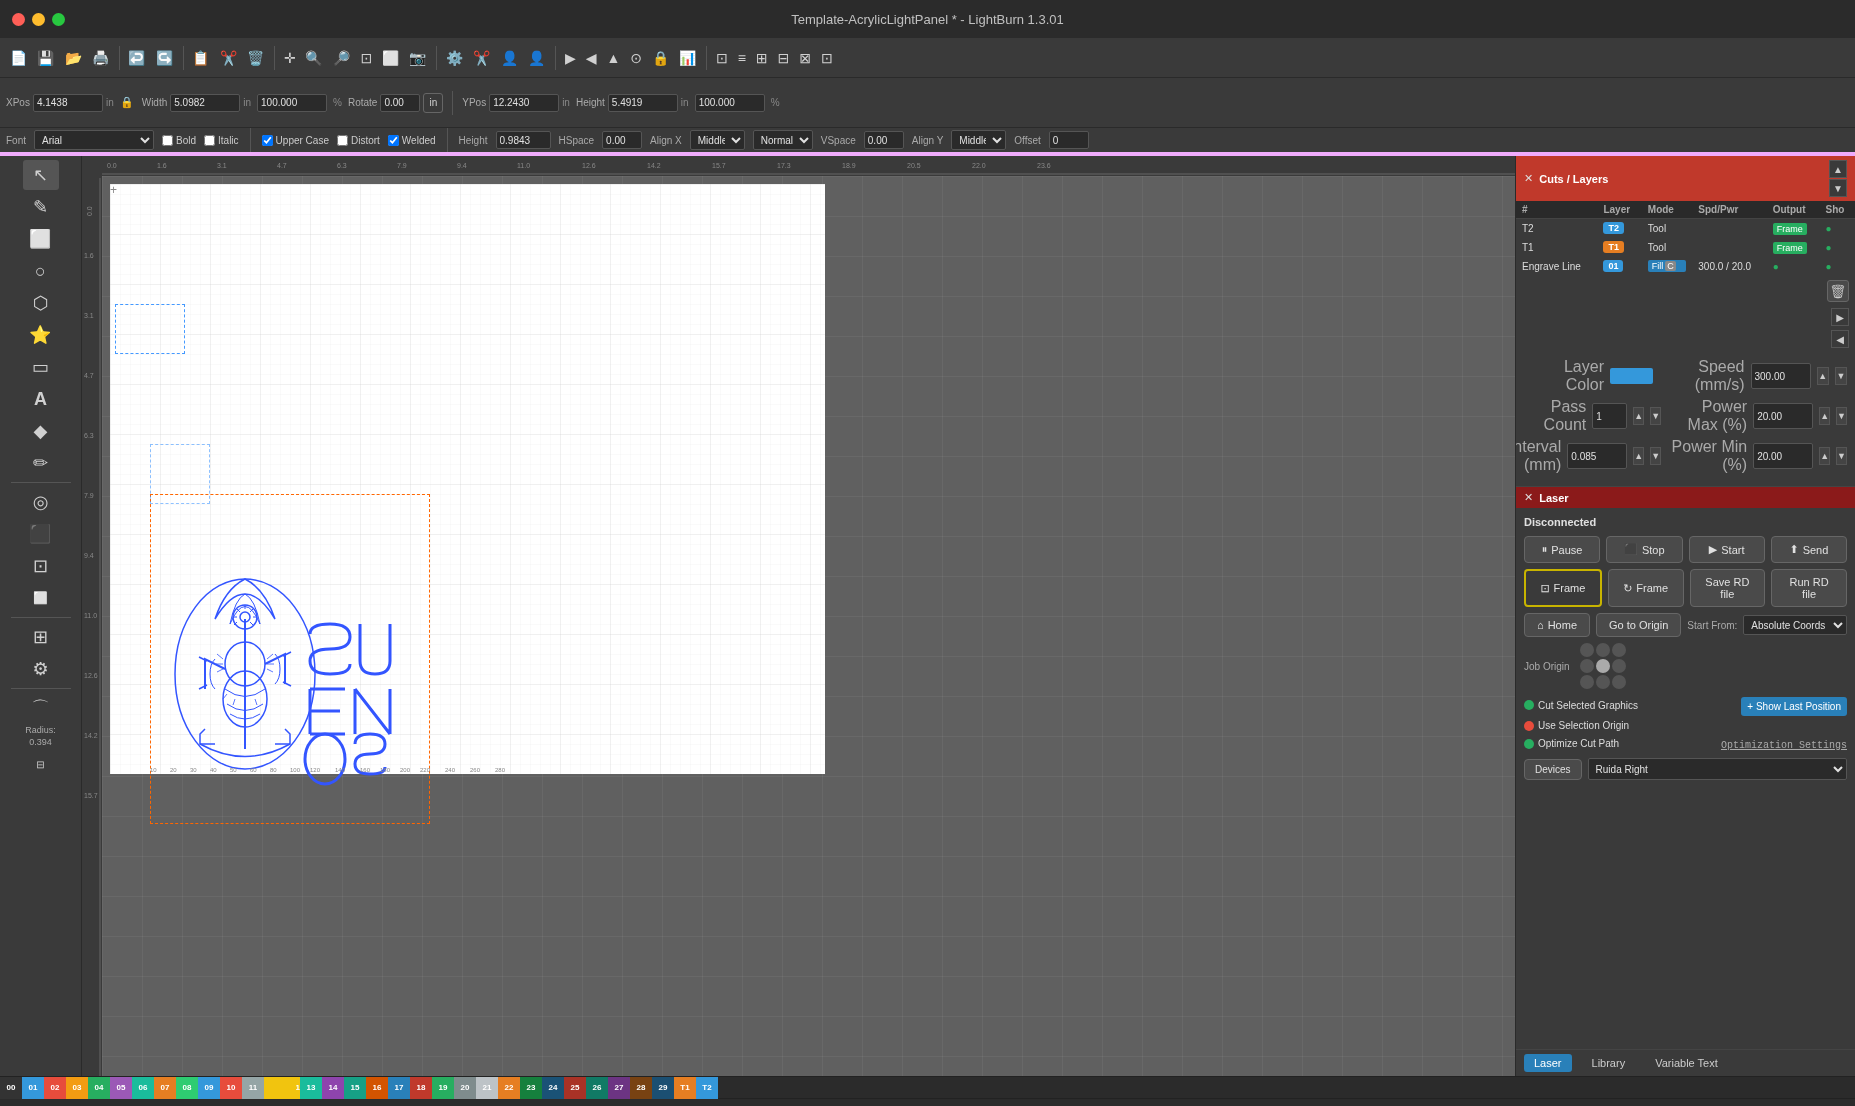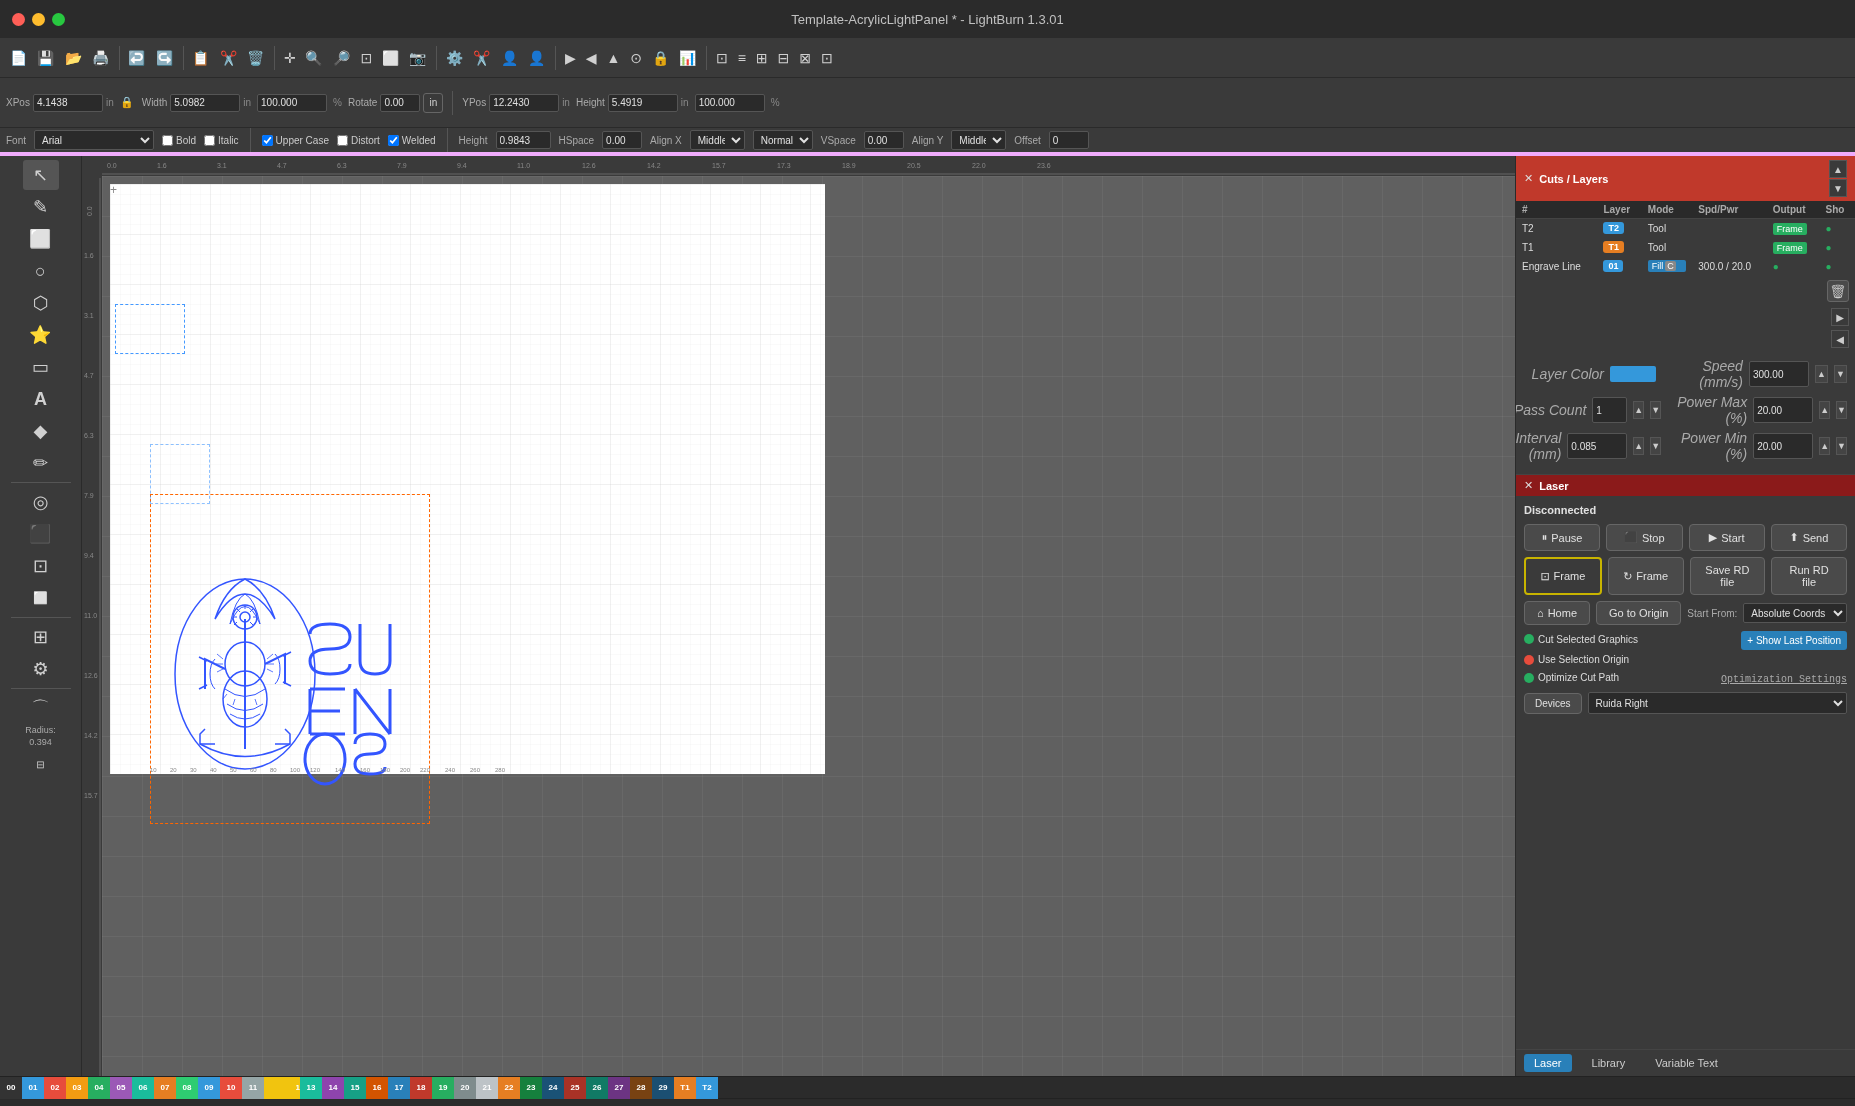--- a/index.html
+++ b/index.html
@@ -58,21 +58,21 @@
     .layer-badge { display: inline-block; padding: 1px 5px; border-radius: 3px; font-size: 9px; font-weight: bold; color: white; }
     .badge-t2 { background: #3498db; }
     .badge-t1 { background: #e67e22; }
     .badge-01 { background: #3498db; }
 
     .frame-badge { background: #27ae60; color: white; font-size: 9px; padding: 1px 4px; border-radius: 2px; }
 
     
     .layer-settings { padding: 8px; border-bottom: 1px solid #444; }
     .setting-row { display: flex; align-items: center; gap: 6px; margin-bottom: 4px; justify-content: flex-end; }
-    .setting-label { color: #aaa; font-size: 14px; min-width: 80px; text-align: right; font-style: italic; }
+    .setting-label { color: #aaa; font-size: 16px; min-width: 80px; text-align: right; }
     .setting-input { background: #2a2a2a; border: 1px solid #555; color: #e0e0e0; font-size: 10px; height: 26px; padding: 1px 3px; border-radius: 2px; width: 60px; }
     .color-swatch { width: 50px; height: 16px; background: #3498db; border-radius: 2px; }
     .stepper-btn { background: #444; border: 1px solid #555; color: #ccc; width: 14px; height: 18px; cursor: pointer; font-size: 9px; display: flex; align-items: center; justify-content: center; }
 
     
     .laser-panel { padding: 8px; }
     .laser-status { font-size: 11px; color: #e0e0e0; margin-bottom: 8px; font-weight: bold; }
     .laser-btn-row { display: flex; gap: 6px; margin-bottom: 6px; }
     .laser-btn { background: #4a4a4a; border: 1px solid #666; color: #e0e0e0; padding: 6px 12px; border-radius: 4px; cursor: pointer; font-size: 11px; display: flex; align-items: center; gap: 4px; flex: 1; justify-content: center; }
     .laser-btn.frame-active { border: 2px solid #c8b400; background: #3a3a3a; }
@@ -590,20 +590,34 @@
         </button>
         <button class="laser-btn" style="flex:0;padding:5px 12px;white-space:nowrap;">
           <span>Go to Origin</span>
         </button>
         <span style="font-size:10px;color:#aaa;white-space:nowrap;">Start From:</span>
         <select class="laser-option-select" style="flex:1;">
           <option>Absolute Coords</option>
         </select>
       </div>
 
+      <div style="display:flex;align-items:center;gap:10px;margin-bottom:8px;">
+        <span style="font-size:10px;color:#aaa;">Job Origin</span>
+        <div class="job-origin-grid">
+          <div class="job-origin-dot"></div>
+          <div class="job-origin-dot"></div>
+          <div class="job-origin-dot"></div>
+          <div class="job-origin-dot"></div>
+          <div class="job-origin-dot active"></div>
+          <div class="job-origin-dot"></div>
+          <div class="job-origin-dot"></div>
+          <div class="job-origin-dot"></div>
+          <div class="job-origin-dot"></div>
+        </div>
+      </div>
 
       <div style="display:flex;align-items:center;gap:0;margin-bottom:4px;">
         <div class="checkbox-row">
           <span class="green-dot"></span>
           <span>Cut Selected Graphics</span>
         </div>
         <div style="flex:1;"></div>
         <button class="show-last-btn">
           <span>+ Show Last Position</span>
         </button>

